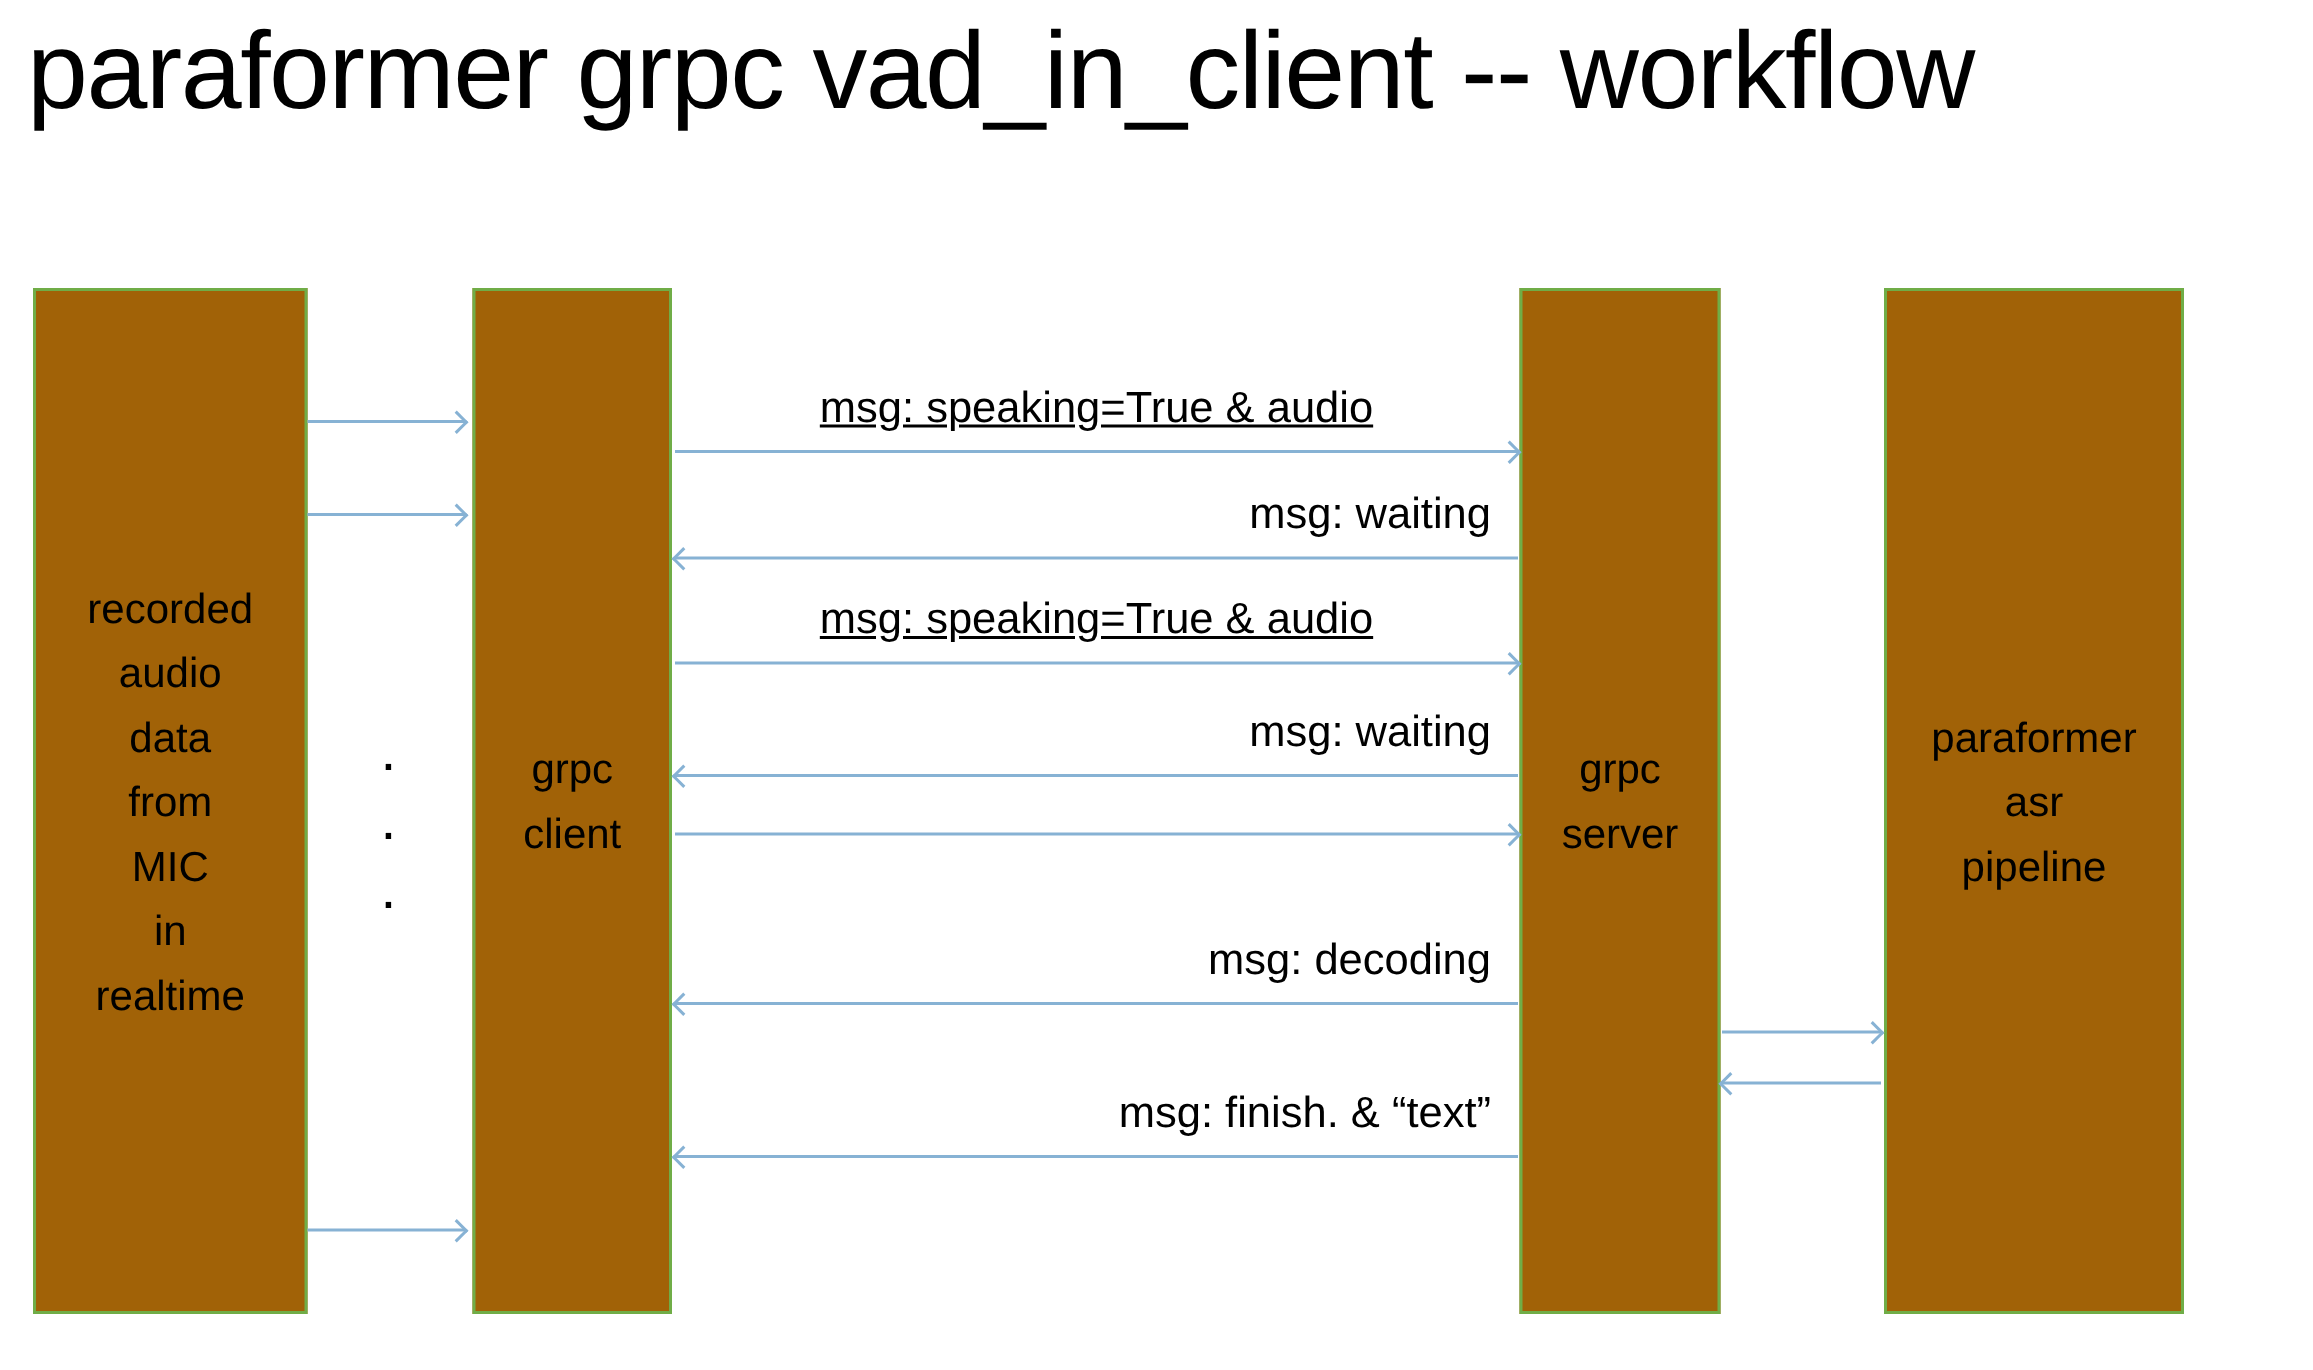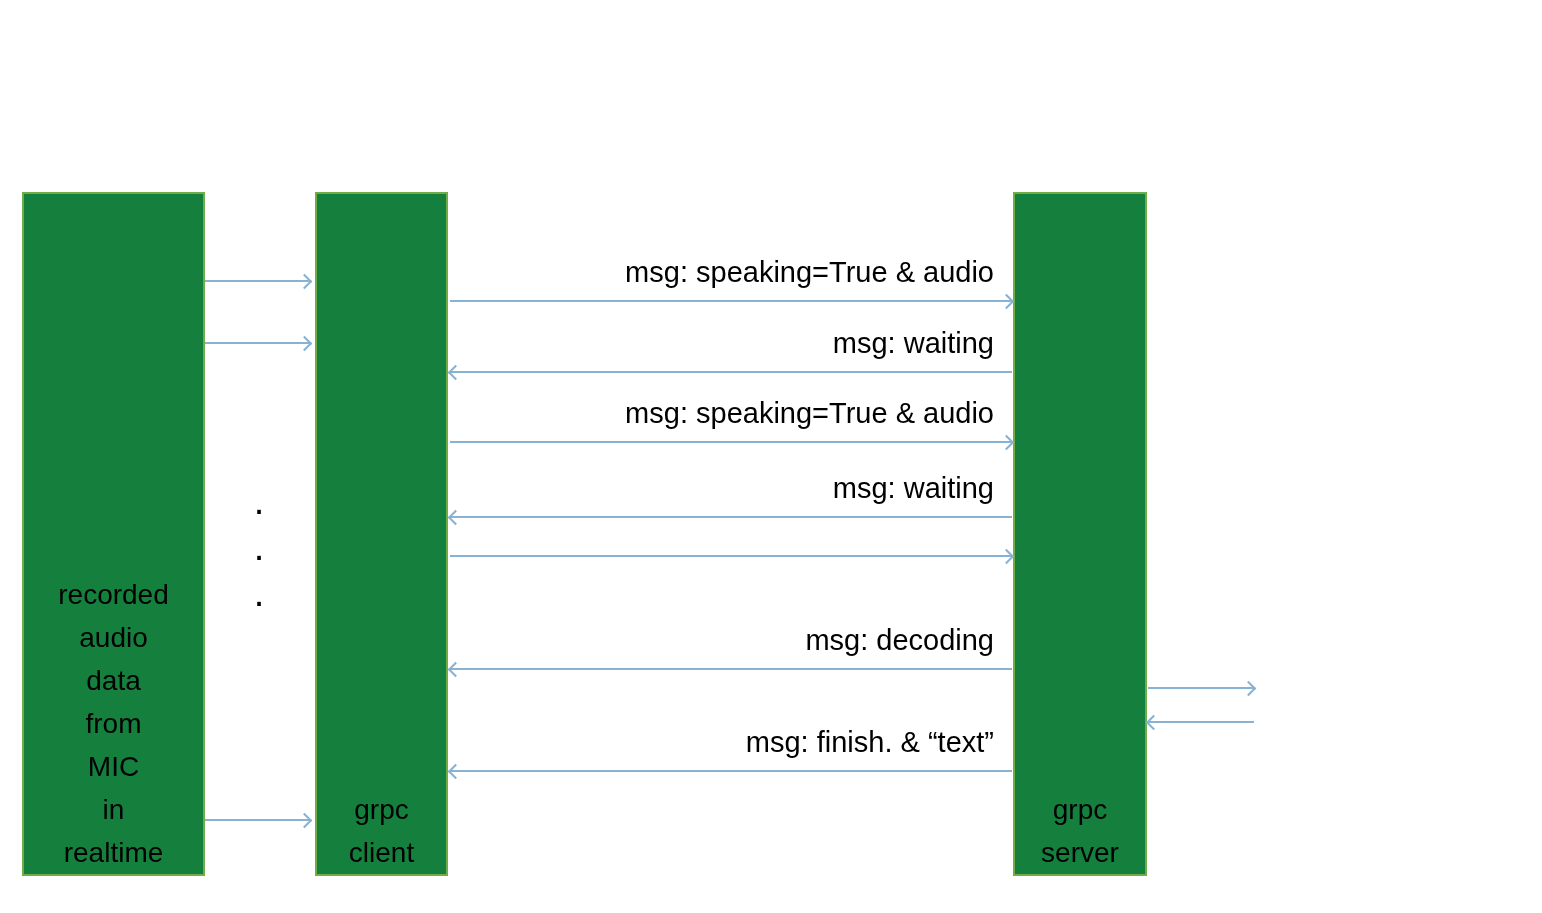--- a/index.html
+++ b/index.html
@@ -26,23 +26,23 @@
     margin: 0;
     font-size: 73px;
     font-weight: 400;
     letter-spacing: -1px;
     white-space: nowrap;
   }
 
   .node {
     position: absolute;
     border: 2px solid var(--box-border);
-    background: #15803d;
+    background: #a16207;
     display: flex;
-    align-items: flex-end;
+    align-items: center;
     justify-content: center;
   }
   .node-label {
     font-size: 28px;
     line-height: 43px;
     text-align: center;
   }
   .prelines { white-space: pre-line; }
 
   #node-mic      { left: 22px;   top: 192px; width: 183px; height: 684px; }
@@ -64,21 +64,21 @@
   .msg {
     position: absolute;
     left: 450px;
     width: 562px;
   }
   .msg-label {
     font-size: 29px;
     line-height: 38px;
     padding: 0 18px;
   }
-  .msg.dir-right .msg-label { text-align: right; }
+  .msg.dir-right .msg-label { text-align: center; text-decoration: underline; }
   .msg.dir-left  .msg-label { text-align: right; }
 
   
   .arrow { position: relative; height: 12px; margin-top: 4px; }
   .arrow.abs { position: absolute; margin-top: 0; }
   .arrow::before {
     content: "";
     position: absolute;
     left: 0; right: 0; top: 5px;
     border-top: 2px solid var(--arrow);
@@ -100,37 +100,43 @@
     border-top: 2px solid var(--arrow);
     border-left: 2px solid var(--arrow);
     transform: rotate(-45deg);
   }
 </style>
 </head>
 <body>
 
 <div class="canvas">
 
+  <h1 class="title">paraformer grpc vad_in_client -- workflow</h1>
 
   <div class="node" id="node-mic">
     <div class="node-label prelines">recorded
 audio
 data
 from
 MIC
 in
 realtime</div>
   </div>
   <div class="node" id="node-client">
     <div class="node-label prelines">grpc
 client</div>
   </div>
   <div class="node" id="node-server">
     <div class="node-label prelines">grpc
 server</div>
+  </div>
+  <div class="node" id="node-pipeline">
+    <div class="node-label prelines">paraformer
+asr
+pipeline</div>
   </div>
 
   <div class="arrow right abs" style="left:205px; top:275px; width:105px"></div>
   <div class="arrow right abs" style="left:205px; top:337px; width:105px"></div>
   <div class="dots prelines">.
 .
 .</div>
   <div class="arrow right abs" style="left:205px; top:814px; width:105px"></div>
 
   <div class="msg dir-right" style="top:253px">

